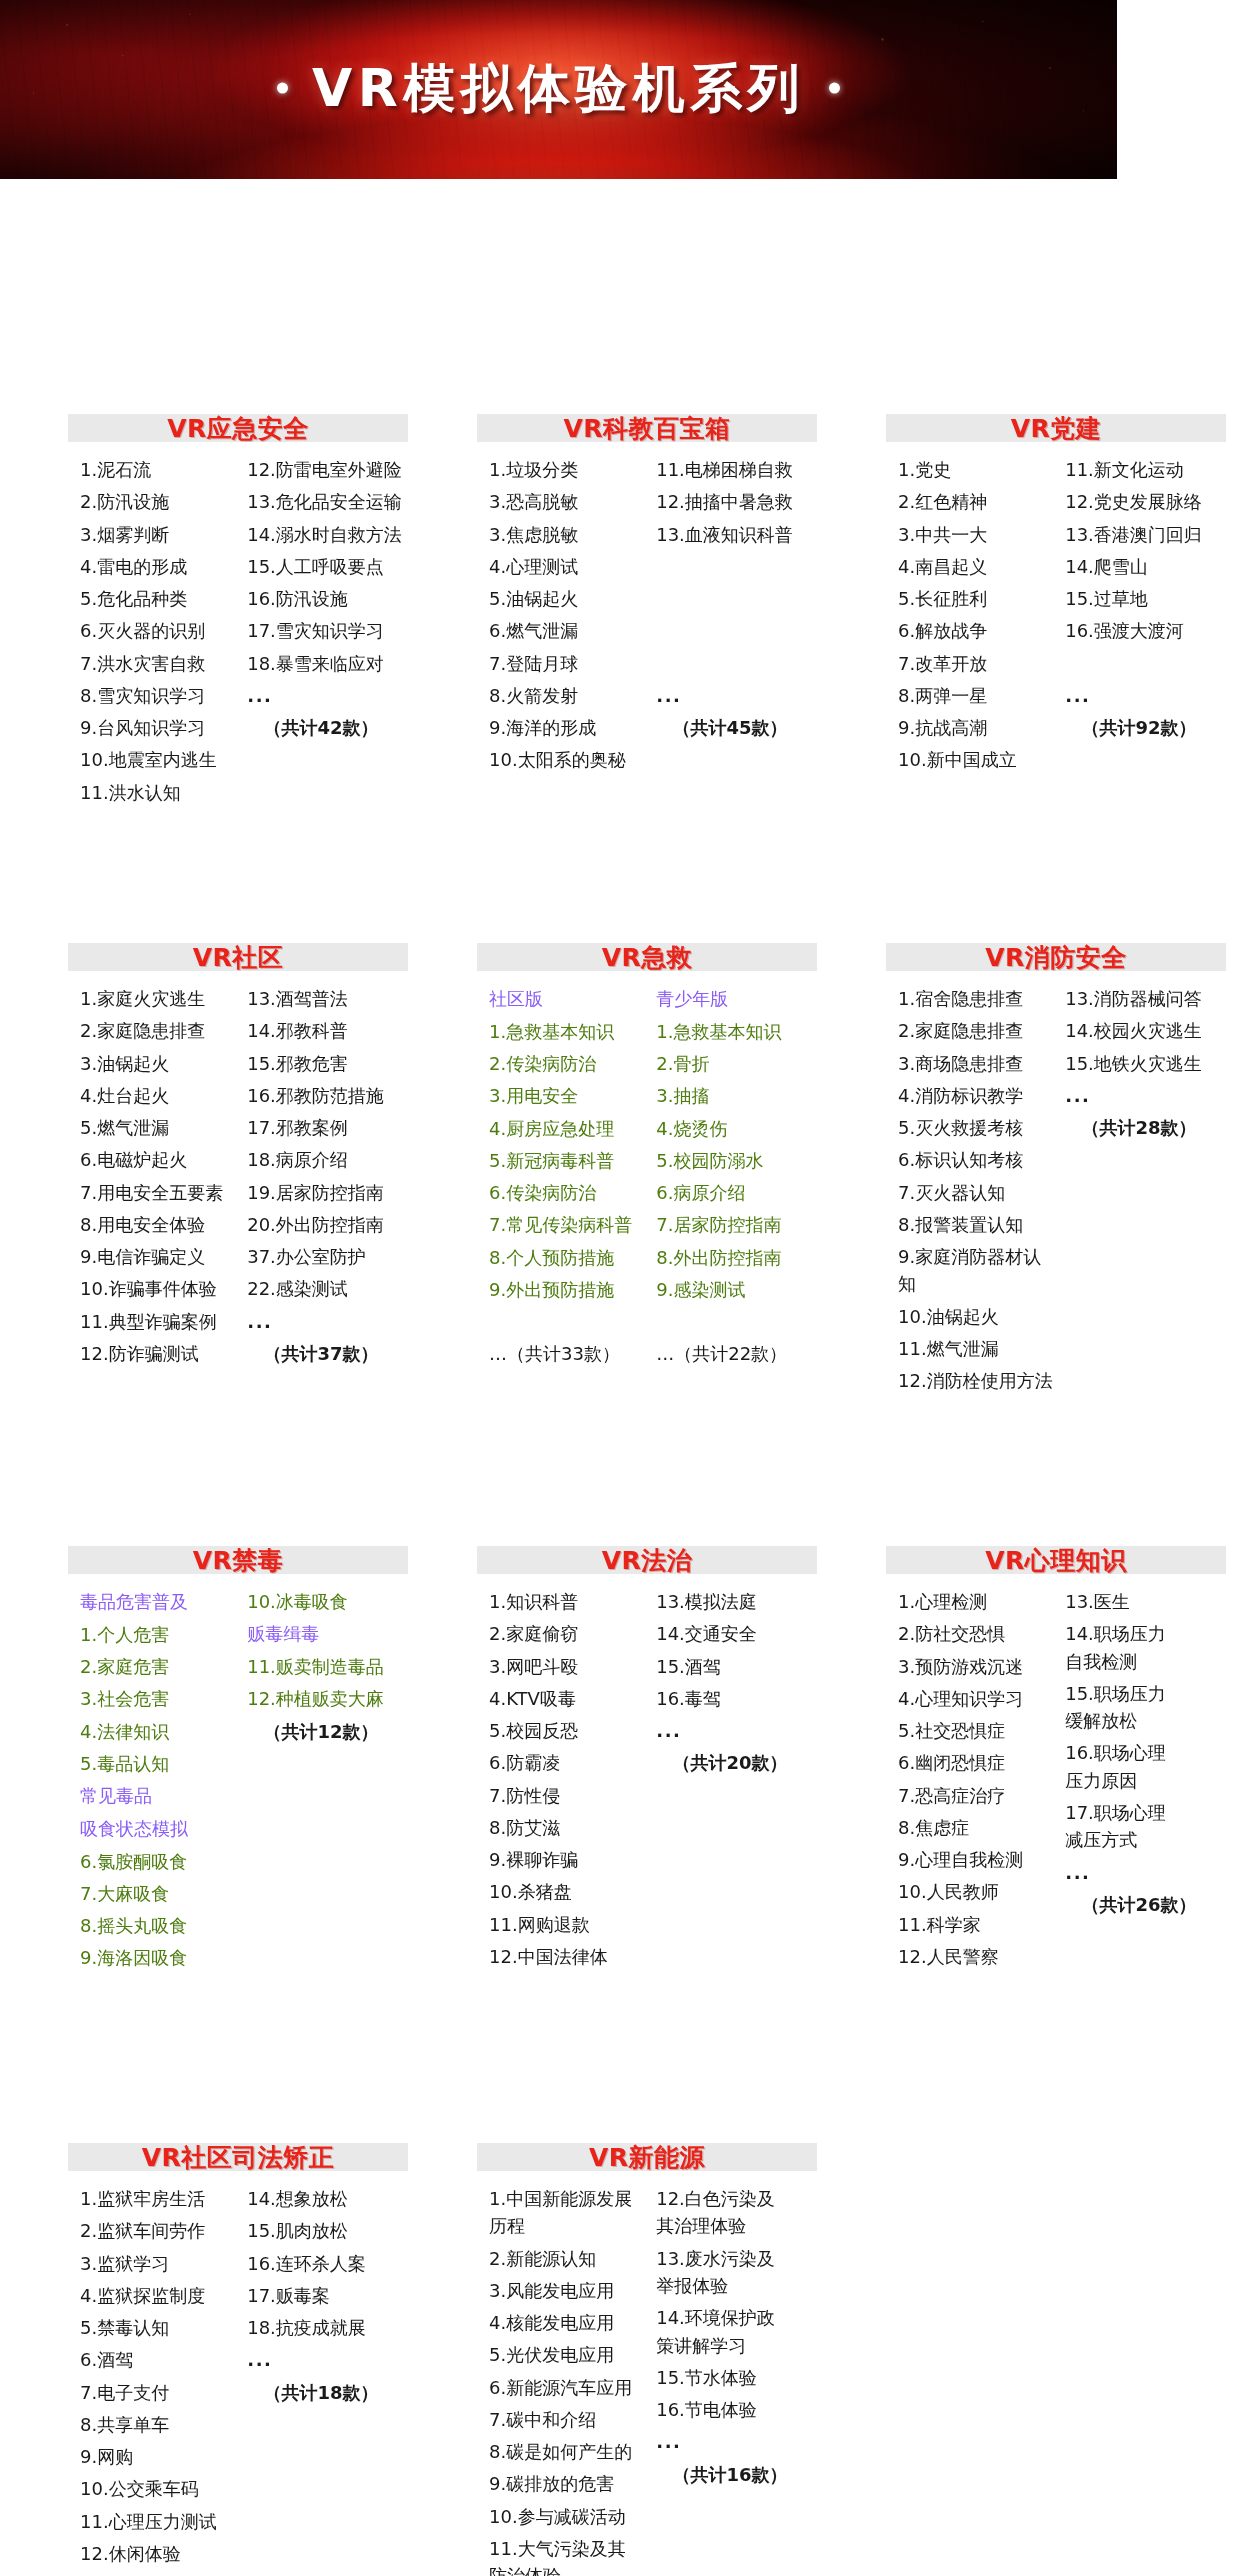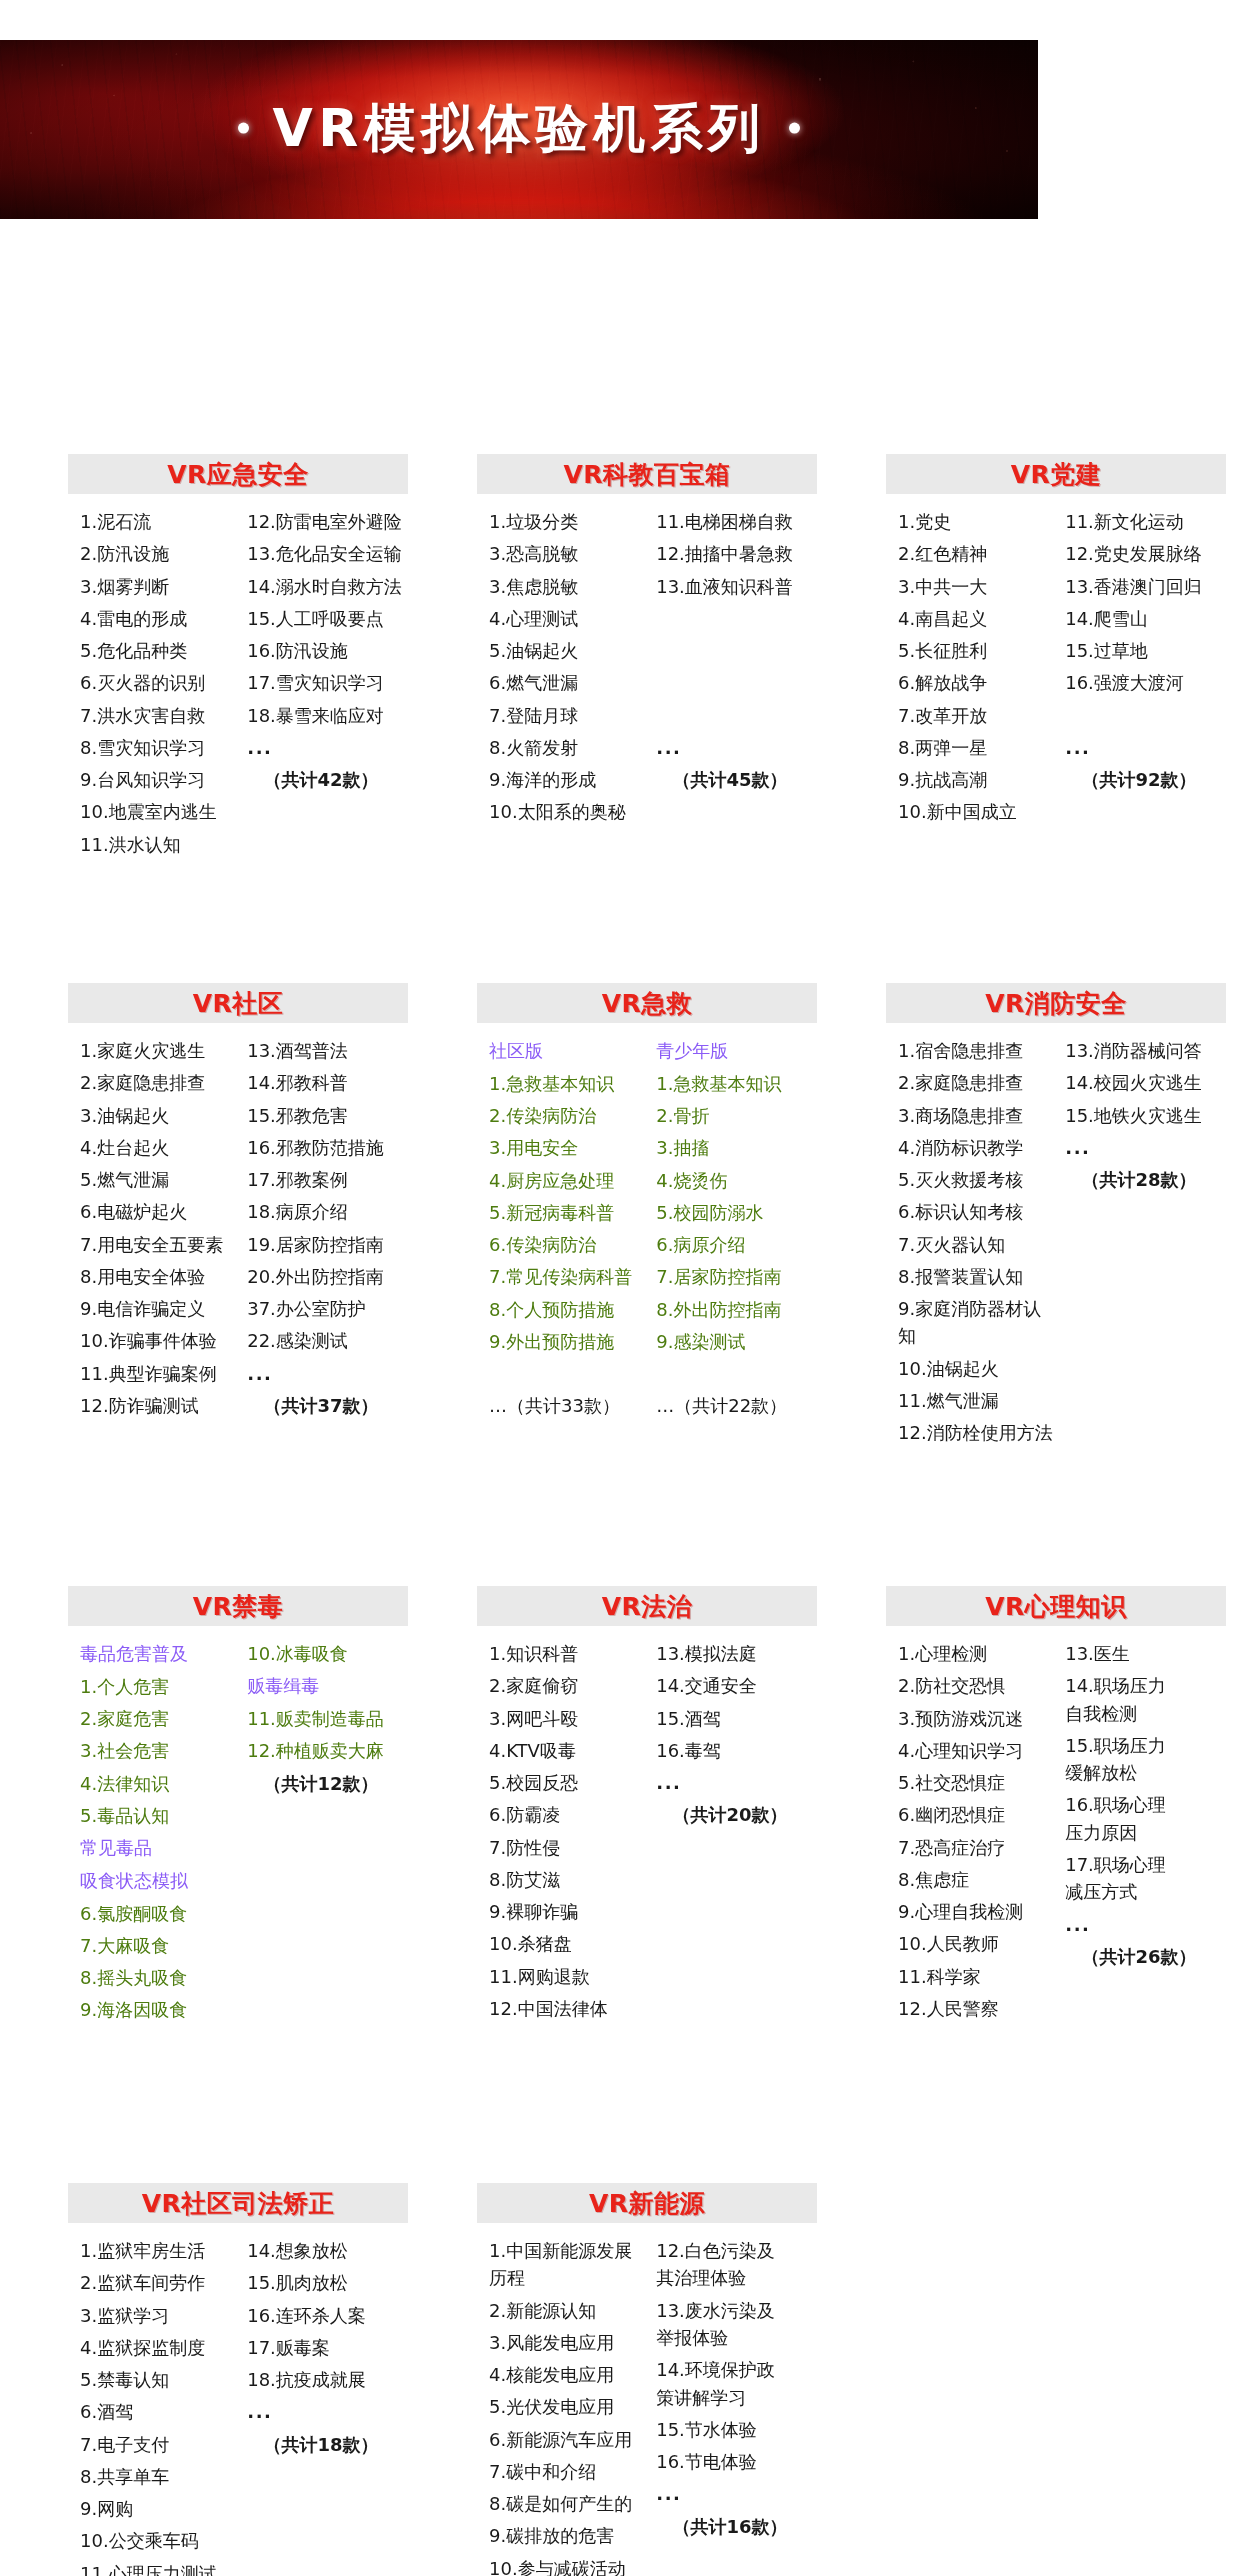--- a/index.html
+++ b/index.html
@@ -5,27 +5,26 @@
   html,body{margin:0;padding:0;}
   body{
     width:1257px;height:2576px;
     background:#ffffff;
     font-family:"Liberation Sans","DejaVu Sans",sans-serif;
     -webkit-font-smoothing:antialiased;
     overflow:hidden;
   }
   
   #banner{
-    position:relative;width:1038px;height:179px;overflow:hidden;
+    position:relative;width:1117px;height:179px;overflow:hidden;
     background:
       radial-gradient(ellipse 60% 90% at 50% 118%, rgba(255,60,30,.95) 0%, rgba(235,25,15,.75) 32%, rgba(120,6,6,.35) 60%, rgba(0,0,0,0) 78%),
       radial-gradient(ellipse 42% 70% at 50% 40%, rgba(255,70,40,.85) 0%, rgba(214,18,16,.55) 45%, rgba(60,2,2,0) 75%),
       radial-gradient(ellipse 120% 140% at 10% 30%, rgba(140,10,12,.85) 0%, rgba(35,2,3,.9) 55%, rgba(10,0,0,1) 100%),
       linear-gradient(180deg,#1a0202 0%, #3a0405 18%, #7d0a09 45%, #c8110d 72%, #8d0b0a 100%);
-    margin-top: 40px;
   }
   #banner .glow-core{
     position:absolute;left:50%;top:46%;transform:translate(-50%,-50%);
     width:570px;height:217px;border-radius:50%;
     background:radial-gradient(ellipse at center, rgba(255,120,70,.55) 0%, rgba(255,40,20,.30) 40%, rgba(255,0,0,0) 72%);
     filter:blur(15px);
   }
   #banner .rays{
     position:absolute;inset:0;
     background:
@@ -74,21 +73,21 @@
   .row{
     display:flex;
     padding-left:68px;
     gap:69px;
   }
   .card{ width:340px; flex:0 0 340px; }
   .card.empty{ visibility:hidden; }
 
   .card-header{
     background:#e9e9e9;
-    height:40px;
+    height:28px;
     display:flex;align-items:center;justify-content:center;
     margin-bottom:14px;
   }
   .card-title{
     color:#e8231a;
     font-weight:bold;
     font-size:25px;
     letter-spacing:0.5px;
     font-family:"DejaVu Sans","Liberation Sans",sans-serif;
     text-shadow:1.1px 1.1px 0 rgba(150,10,8,.28);

